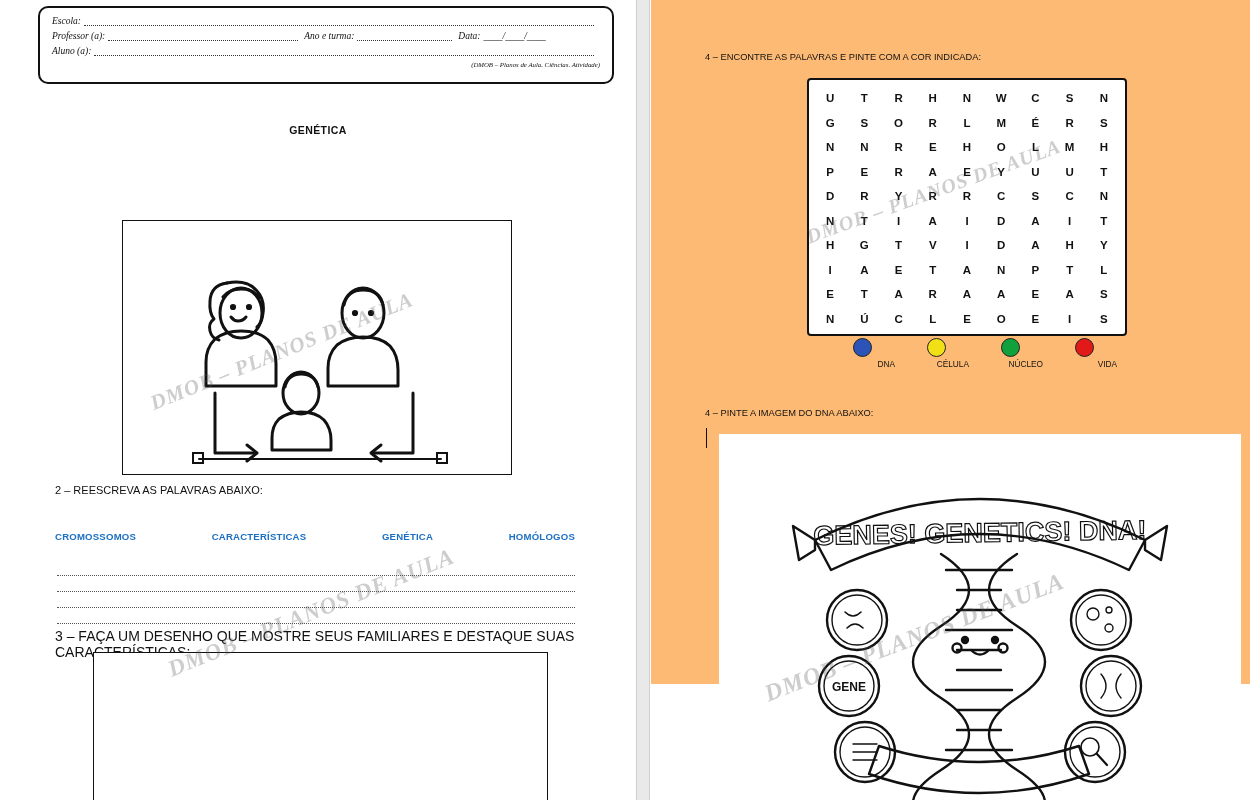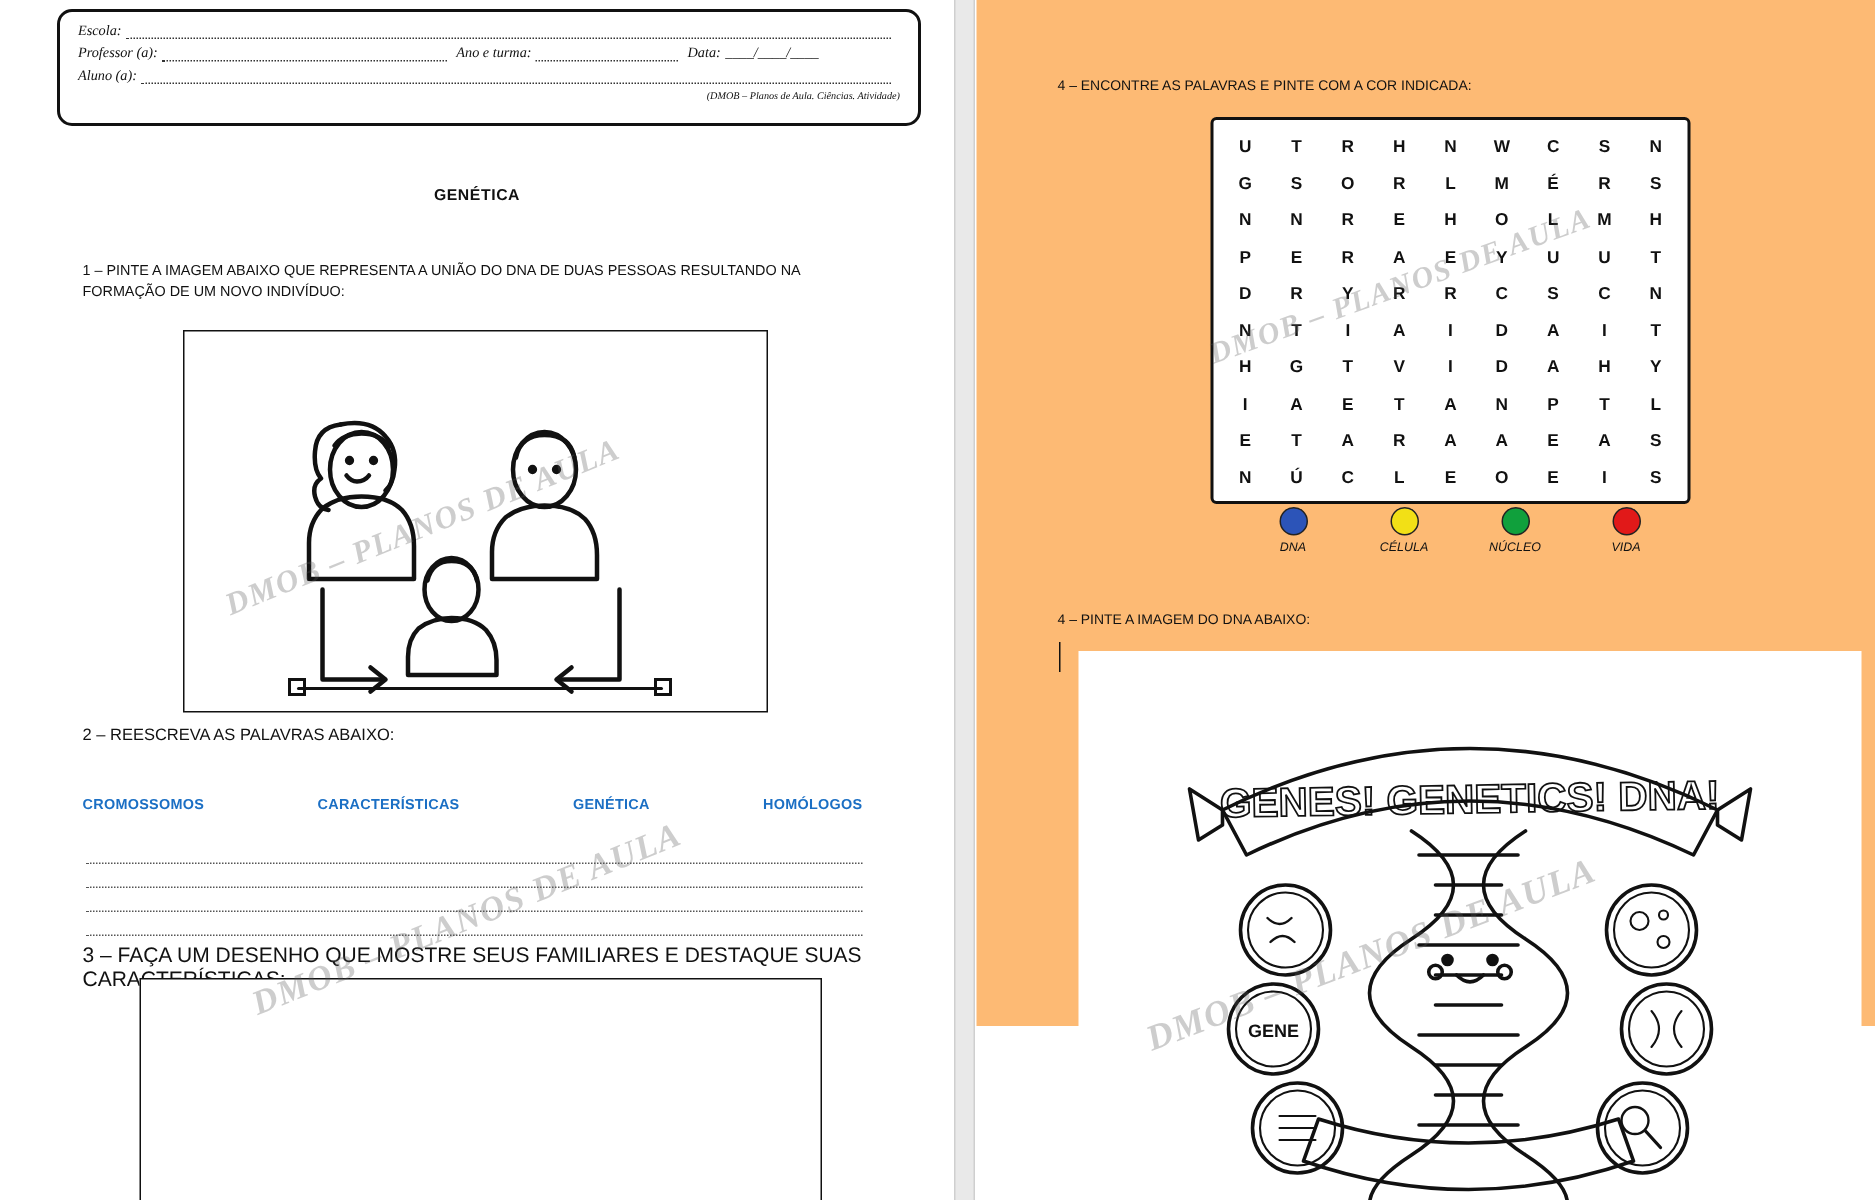--- a/index.html
+++ b/index.html
@@ -171,22 +171,21 @@
   }
   .legend {
     position: absolute;
     left: 178px; top: 338px;
     width: 288px;
     display: flex;
     justify-content: space-between;
   }
   .legend-item {
     width: 66px;
-    text-align: center;
-    font-style: italic;
+    text-align: right;
   }
   .dot {
     width: 19px; height: 19px;
     border-radius: 50%;
     border: 1px solid #222;
     margin: 0 auto 2px auto;
   }
   .legend-label {
     font-size: 8.3px;
     color: #111;
@@ -247,21 +246,20 @@
       </div>
       <div class="hdr-line">
         <span class="hdr-label">Aluno (a):</span>
         <span class="dots"></span>
       </div>
       <div class="hdr-credit">(DMOB – Planos de Aula. Ciências. Atividade)</div>
     </div>
 
     <div class="doc-title">GENÉTICA</div>
 
-    <div class="q1">1 – PINTE A IMAGEM ABAIXO QUE REPRESENTA A UNIÃO DO DNA DE DUAS PESSOAS RESULTANDO NA FORMAÇÃO DE UM NOVO INDIVÍDUO:</div>
 
     <div class="fig1">
       <svg width="390" height="255" viewBox="0 0 390 255">
         <g fill="none" stroke="#111" stroke-width="3" stroke-linecap="round" stroke-linejoin="round">
 
           <path d="M104 62 q-16 2 -17 18 q-1 12 4 18 q-6 4 -4 12 q2 8 9 9"></path>
           <path d="M104 62 q20 -4 30 8 q8 9 6 22 q-1 10 -6 14"></path>
           <ellipse cx="118" cy="92" rx="21" ry="25"></ellipse>
           <path d="M108 96 q3 4 7 4 q5 0 8 -4"></path>
           <circle cx="110" cy="86" r="1.6" fill="#111"></circle>

